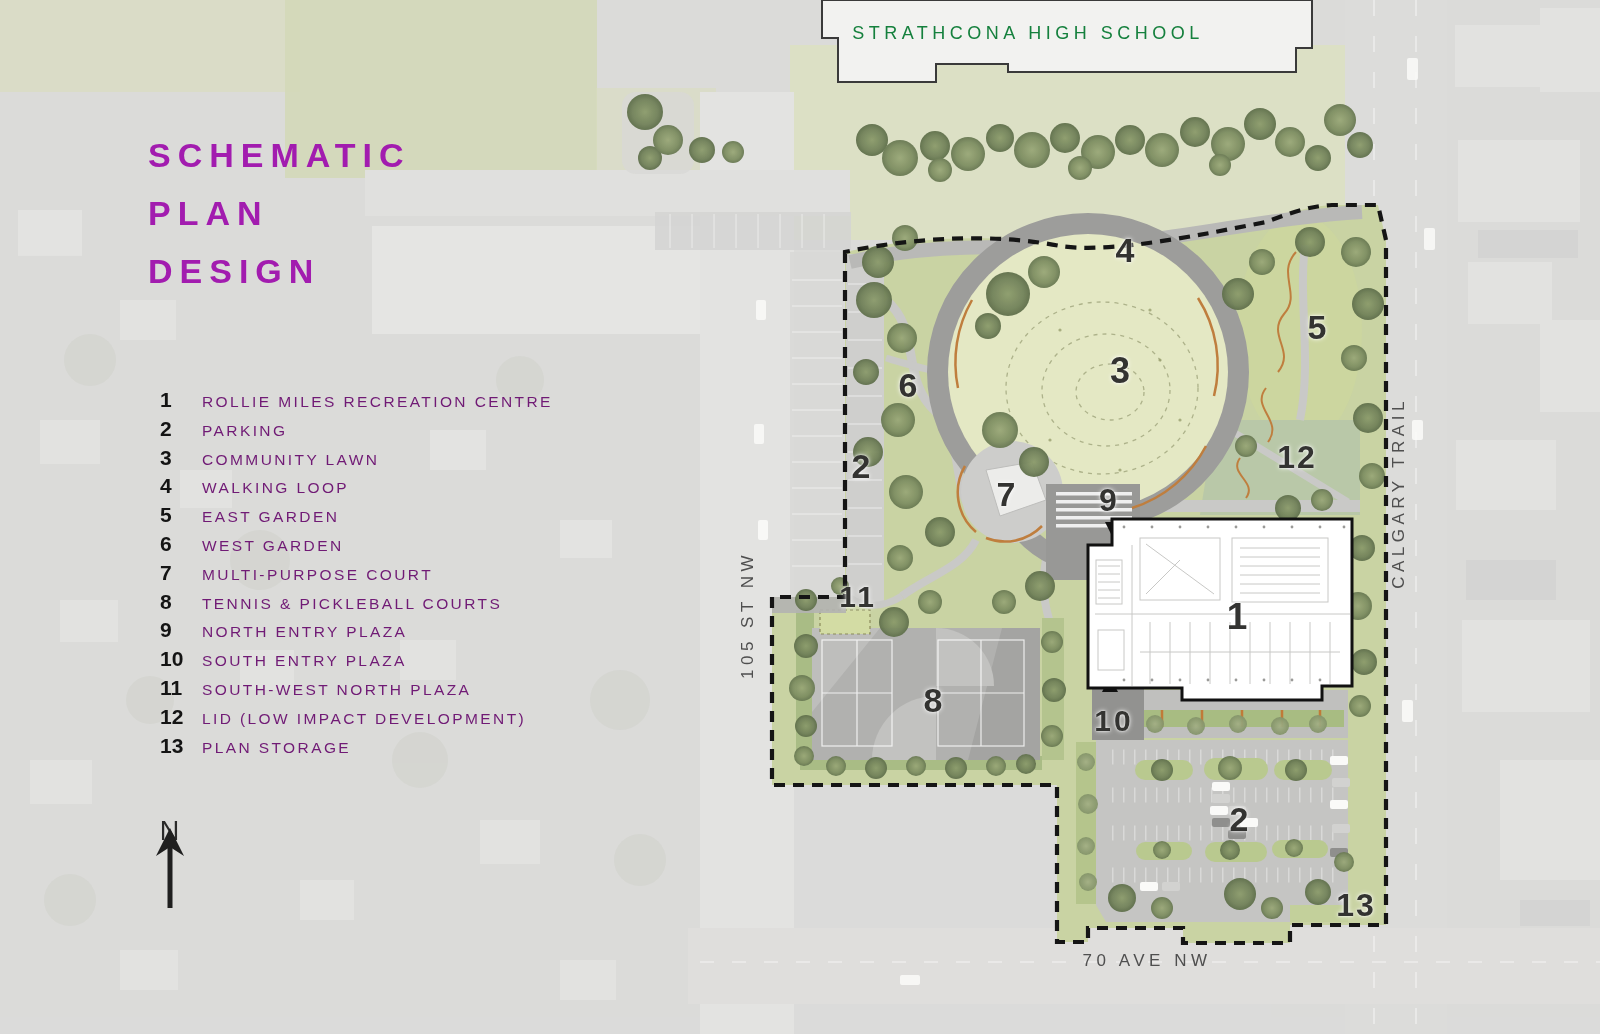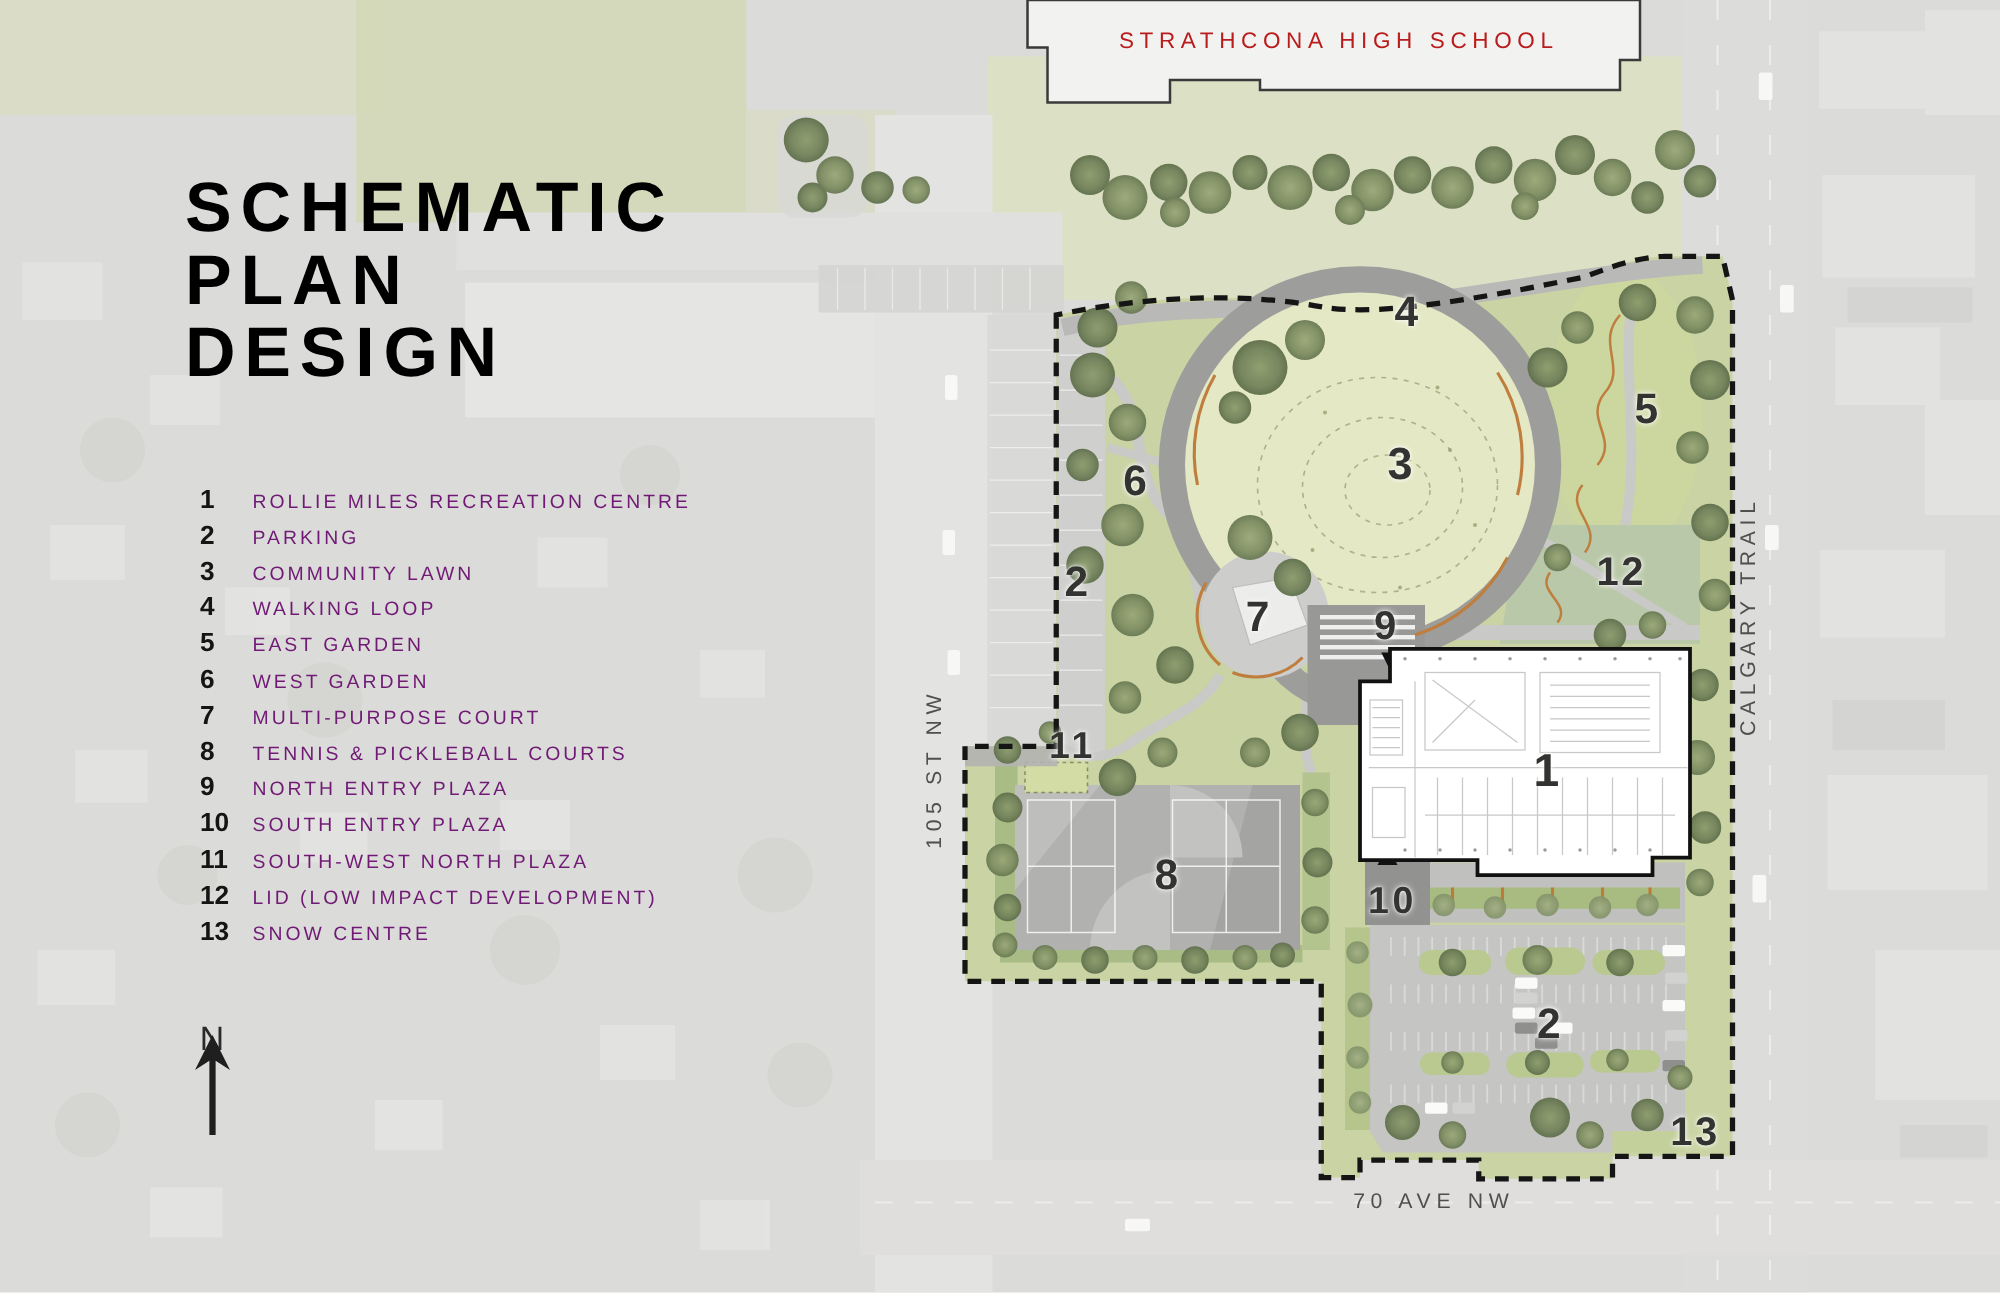--- a/index.html
+++ b/index.html
@@ -5,23 +5,22 @@
   html,body{margin:0;padding:0;background:#ffffff;}
   .canvas{
     position:relative;width:1600px;height:1034px;overflow:hidden;
     background:#dbdbd9;
     font-family:"Liberation Sans",sans-serif;
   }
   svg{position:absolute;left:0;top:0;}
   .overlay{position:absolute;left:0;top:0;width:100%;height:100%;pointer-events:none;}
   .title{
     position:absolute;left:148px;top:126px;
-    font-size:56px;font-weight:800;letter-spacing:7px;line-height:58px;
-    color:#000000;
-    margin-top:11px;
+    font-size:34px;font-weight:800;letter-spacing:7px;line-height:58px;
+    color:#a21caf;
   }
   .legend{position:absolute;left:160px;top:388px;}
   .legend-row{display:flex;align-items:baseline;height:28.8px;}
   .legend-num{
     width:42px;font-size:21px;font-weight:800;color:#141414;letter-spacing:0;
   }
   .legend-label{
     font-size:15.5px;font-weight:400;color:#701a75;letter-spacing:2.4px;
   }
   .marker{
@@ -30,22 +29,22 @@
     text-shadow:0 0 5px rgba(255,255,255,.9),0 0 2px rgba(255,255,255,.9);
     white-space:nowrap;
   }
   .street-label{
     position:absolute;color:#4f4f4f;font-size:17px;font-weight:400;
     letter-spacing:4.5px;white-space:nowrap;
   }
   .v{transform:translate(-50%,-50%) rotate(-90deg);}
   .h{transform:translate(-50%,-50%);}
   .school-label{
-    position:absolute;left:1071px;top:33px;transform:translate(-50%,-50%);
-    font-size:18px;letter-spacing:4.5px;color:#b91c1c;white-space:nowrap;
+    position:absolute;left:1028px;top:33px;transform:translate(-50%,-50%);
+    font-size:18px;letter-spacing:4.5px;color:#15803d;white-space:nowrap;
   }
   .compass{position:absolute;left:140px;top:816px;width:60px;text-align:center;}
   .compass-n{font-size:27px;color:#2a2a2a;font-weight:400;letter-spacing:1px;}
 </style>
 </head>
 <body>
 
 <div class="canvas">
 
 <svg width="1600" height="1034" viewBox="0 0 1600 1034">
@@ -500,21 +499,21 @@
     <div class="legend-row">
           <span class="legend-num">11</span>
           <span class="legend-label">SOUTH-WEST NORTH PLAZA</span>
         </div>
     <div class="legend-row">
           <span class="legend-num">12</span>
           <span class="legend-label">LID (LOW IMPACT DEVELOPMENT)</span>
         </div>
     <div class="legend-row">
           <span class="legend-num">13</span>
-          <span class="legend-label">SNOW CENTRE</span>
+          <span class="legend-label">PLAN STORAGE</span>
         </div>
   </div>
 
   <div class="school-label">STRATHCONA HIGH SCHOOL</div>
 
   <div class="street-label v" style="left:748px;top:615px;">105 ST NW</div>
   <div class="street-label v" style="left:1399px;top:493px;">CALGARY TRAIL</div>
   <div class="street-label h" style="left:1147px;top:961px;">70 AVE NW</div>
 
   <div class="marker" style="left:1237px;top:616px;font-size:37px;">1</div>

